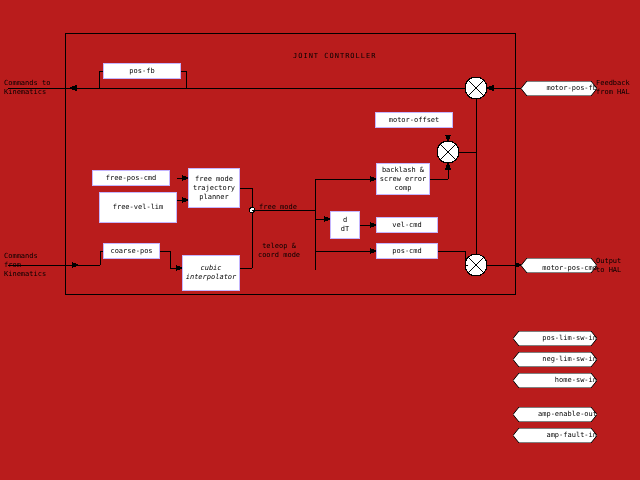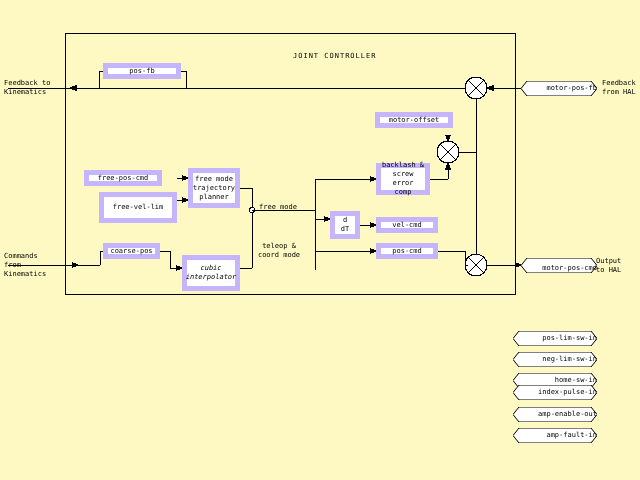--- a/index.html
+++ b/index.html
@@ -4,35 +4,35 @@
 <style>
   html, body {
     margin: 0;
     padding: 0;
     background: #ffffff;
   }
   #root {
     position: relative;
     width: 640px;
     height: 480px;
-    background: #fef9c3;
+    background: #b91c1c;
     font-family: "DejaVu Sans Mono", monospace;
     overflow: hidden;
   }
   #svg-layer {
     position: absolute;
     left: 0;
     top: 0;
     width: 640px;
     height: 480px;
   }
   .node {
     position: absolute;
     box-sizing: border-box;
-    border: 5px solid #c4b5fd;
+    border: 1px solid #c4b5fd;
     background: #ffffff;
     color: #000000;
     display: flex;
     align-items: center;
     justify-content: center;
     text-align: center;
     font-size: 7px;
     line-height: 9px;
     letter-spacing: 0px;
     white-space: pre-line;
@@ -160,39 +160,39 @@
       <line x1="170" y1="251" x2="170" y2="268"></line>
       <line x1="170" y1="268" x2="182" y2="268"></line>
       <polygon points="182,268 176,265.5 176,270.5" fill="#000000"></polygon>
 
       <line x1="99" y1="88" x2="99" y2="88"></line>
     </g>
   </svg>
 
   <div class="title" style="left:293px; top:52px;">JOINT CONTROLLER</div>
 
-  <div class="label" style="left:4px; top:79px;">Feedback to
+  <div class="label" style="left:4px; top:79px;">Commands to
 Kinematics</div>
   <div class="label" style="left:4px; top:252px;">Commands
 from
 Kinematics</div>
-  <div class="label" style="left:596px; top:79px;margin-left:6px;">Feedback
+  <div class="label" style="left:596px; top:79px;">Feedback
 from HAL</div>
   <div class="label" style="left:596px; top:257px;">Output
 to HAL</div>
 
   <div class="label center" style="left:256px; top:203px; width:44px;">free mode</div>
   <div class="label center" style="left:255px; top:242px; width:48px;">teleop &amp;
 coord mode</div>
 
   <div class="node" style="left:103px; top:63px; width:78px; height:16px;">pos-fb</div>
 
   <div class="node" style="left:375px; top:112px; width:78px; height:16px;">motor-offset</div>
 
-  <div class="node" style="left:84px; top:170px; width:78px; height:16px;">free-pos-cmd</div>
+  <div class="node" style="left:92px; top:170px; width:78px; height:16px;">free-pos-cmd</div>
 
   <div class="node" style="left:99px; top:192px; width:78px; height:31px;">free-vel-lim</div>
 
   <div class="node" style="left:188px; top:168px; width:52px; height:40px;">free mode
 trajectory
 planner</div>
 
   <div class="node" style="left:376px; top:163px; width:54px; height:32px;">backlash &amp;
 screw error
 comp</div>
@@ -237,26 +237,20 @@
     <span style="position:relative;margin-left:6px;">neg-lim-sw-in</span>
   </div>
 
   <div class="hal-pin" style="left:513px; top:373px; width:84px; height:15px;">
     <svg width="84" height="15" viewBox="0 0 84 15" style="position:absolute;left:0;top:0;">
       <polygon points="6,0 78,0 84,7.5 78,15 6,15 0,7.5" fill="#ffffff" stroke="#000000" stroke-width="1"></polygon>
     </svg>
     <span style="position:relative;">home-sw-in</span>
   </div>
 
-  <div class="hal-pin" style="left:513px; top:385px; width:84px; height:15px;">
-    <svg width="84" height="15" viewBox="0 0 84 15" style="position:absolute;left:0;top:0;">
-      <polygon points="6,0 78,0 84,7.5 78,15 6,15 0,7.5" fill="#ffffff" stroke="#000000" stroke-width="1"></polygon>
-    </svg>
-    <span style="position:relative;">index-pulse-in</span>
-  </div>
 
   <div class="hal-pin" style="left:513px; top:407px; width:84px; height:15px;">
     <svg width="84" height="15" viewBox="0 0 84 15" style="position:absolute;left:0;top:0;">
       <polygon points="6,0 78,0 84,7.5 78,15 6,15 0,7.5" fill="#ffffff" stroke="#000000" stroke-width="1"></polygon>
     </svg>
     <span style="position:relative;">amp-enable-out</span>
   </div>
 
   <div class="hal-pin" style="left:513px; top:428px; width:84px; height:15px;">
     <svg width="84" height="15" viewBox="0 0 84 15" style="position:absolute;left:0;top:0;">

